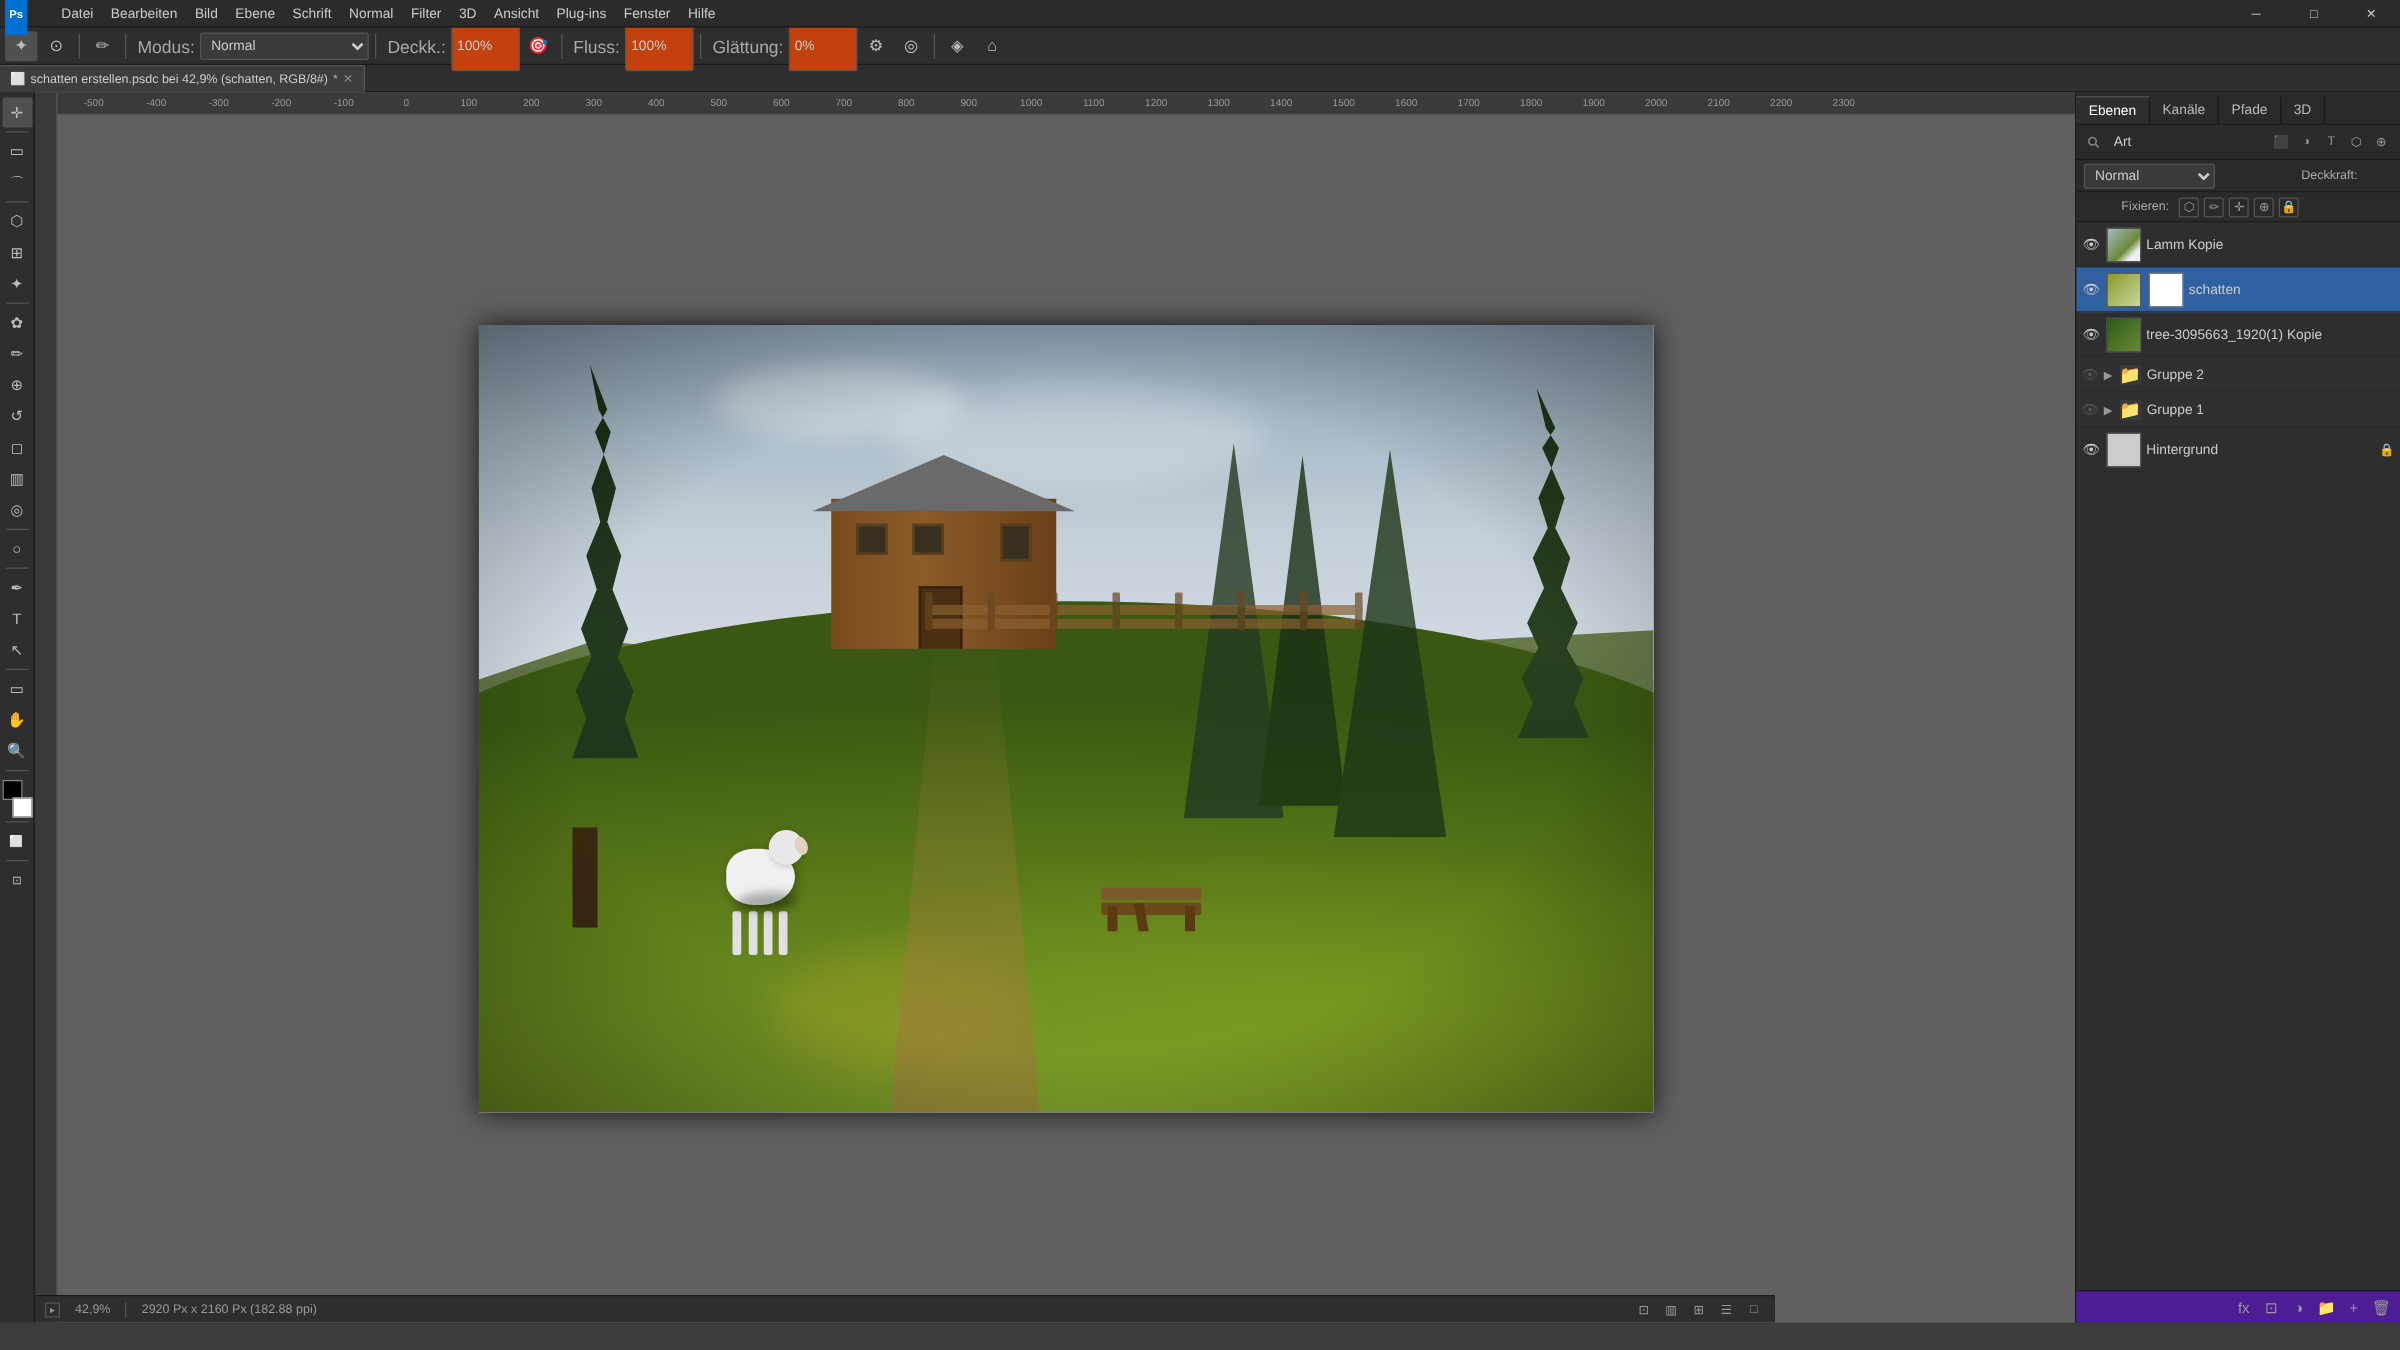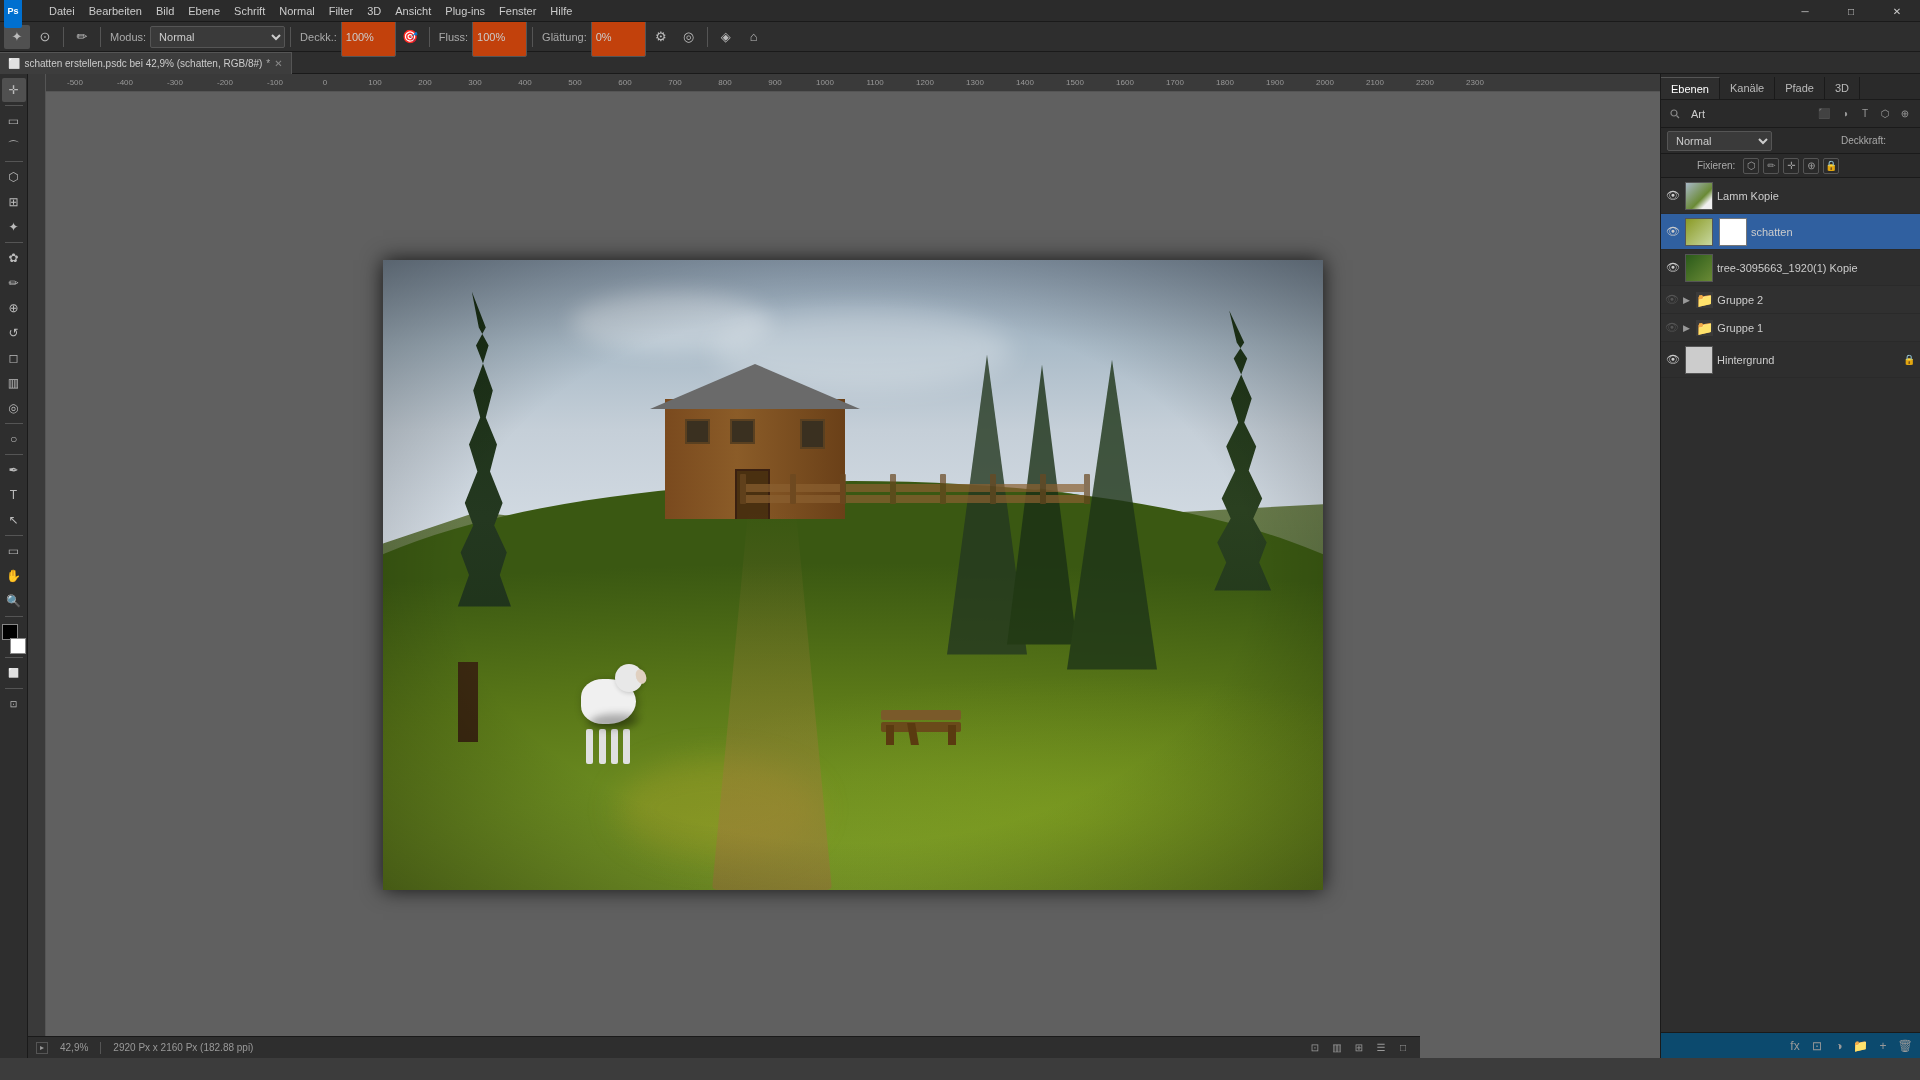--- a/index.html
+++ b/index.html
@@ -69,21 +69,21 @@
       font-size: 13px;
       color: #bbb;
     }
     .tool-btn.active { background: #505050; }
     .toolbar-separator {
       width: 1px; height: 20px;
       background: #555;
       margin: 0 3px;
     }
     .toolbar-label {
-      font-size: 11px;
+      font-size: 14px;
       color: #aaa;
       margin: 0 2px 0 4px;
     }
     .toolbar-select {
       background: #3a3a3a;
       border: 1px solid #555;
       color: #ccc;
       font-size: 11px;
       height: 22px;
       padding: 0 4px;
@@ -437,21 +437,21 @@
       padding: 0 4px;
       border-bottom: 1px solid #2a2a2a;
       cursor: pointer;
       gap: 4px;
       background: #303030;
     }
 
     
     #layers-bottom {
       height: 26px;
-      background: #0c4a6e;
+      background: #4c1d95;
       border-top: 1px solid #1a1a1a;
       display: flex;
       align-items: center;
       justify-content: flex-end;
       padding: 0 6px;
       gap: 4px;
     }
     .layers-btn {
       width: 18px; height: 18px;
       display: flex; align-items: center; justify-content: center;

